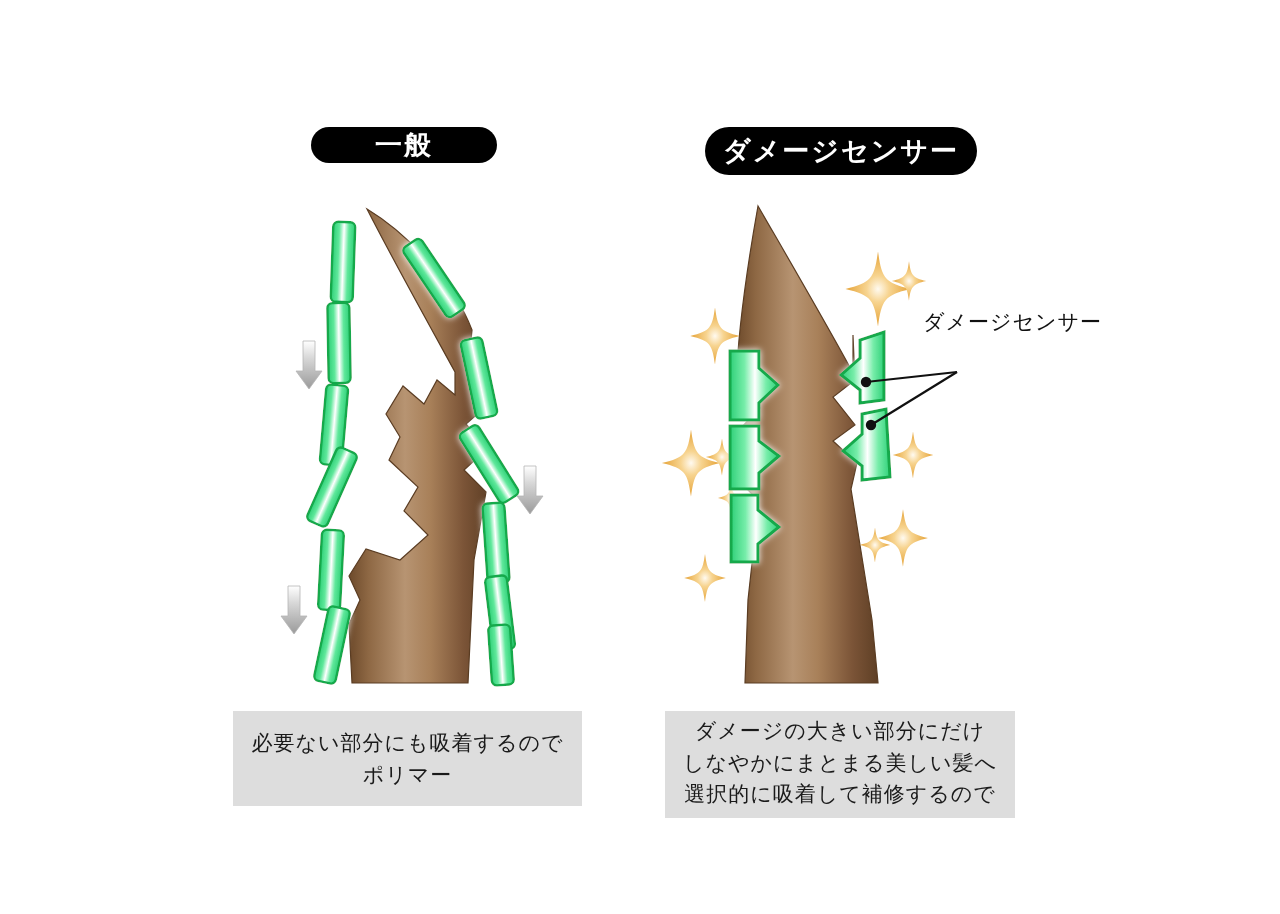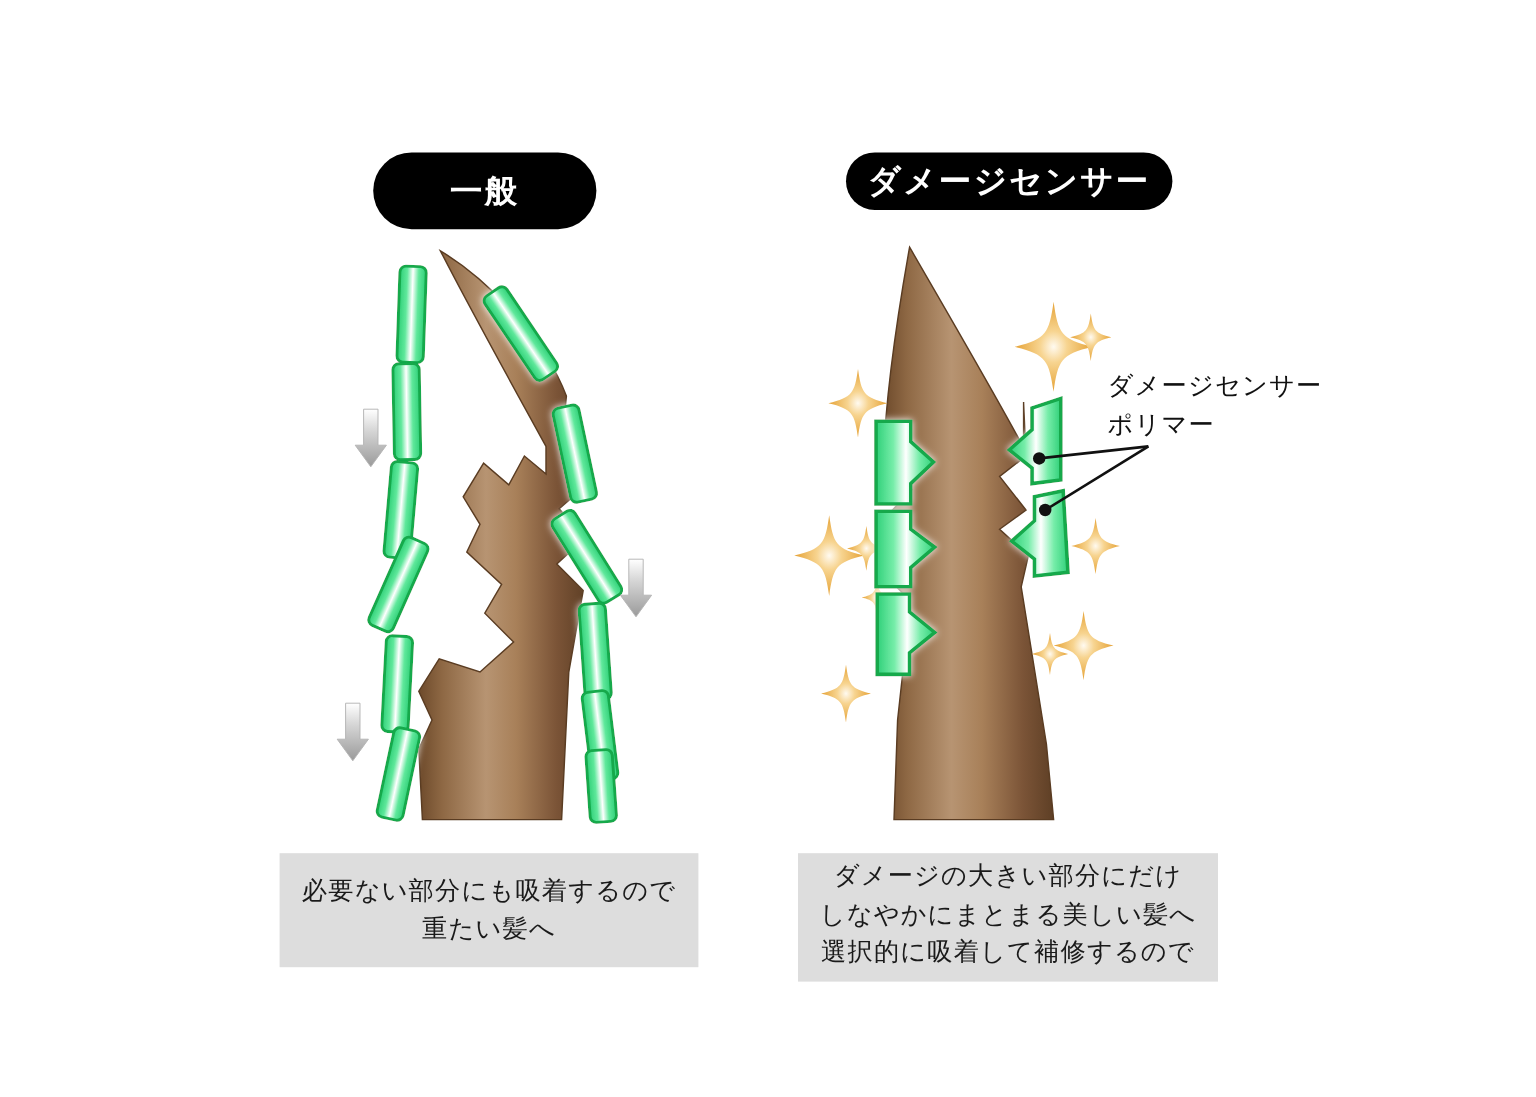--- a/index.html
+++ b/index.html
@@ -33,21 +33,21 @@
     align-items: center;
     justify-content: center;
     letter-spacing: 2px;
     font-weight: 600;
     white-space: nowrap;
   }
   .pill-left {
     left: 311px;
     top: 127px;
     width: 186px;
-    height: 64px;
+    height: 36px;
     font-size: 27px;
   }
   .pill-right {
     left: 705px;
     top: 127px;
     width: 272px;
     height: 48px;
     font-size: 27px;
   }
 
@@ -360,26 +360,25 @@
 
   <div class="pill pill-left">
     <span>一般</span>
   </div>
   <div class="pill pill-right">
     <span>ダメージセンサー</span>
   </div>
 
   <div class="annotation-label">
     <span>ダメージセンサー</span>
-    <span>ポリマー</span>
   </div>
 
   <div class="caption caption-left">
     <span>必要ない部分にも吸着するので</span>
-    <span>重たい髪へ</span>
+    <span>ポリマー</span>
   </div>
 
   <div class="caption caption-right">
     <span>ダメージの大きい部分にだけ</span>
     <span>しなやかにまとまる美しい髪へ</span>
     <span>選択的に吸着して補修するので</span>
   </div>
 
 </div>
 

